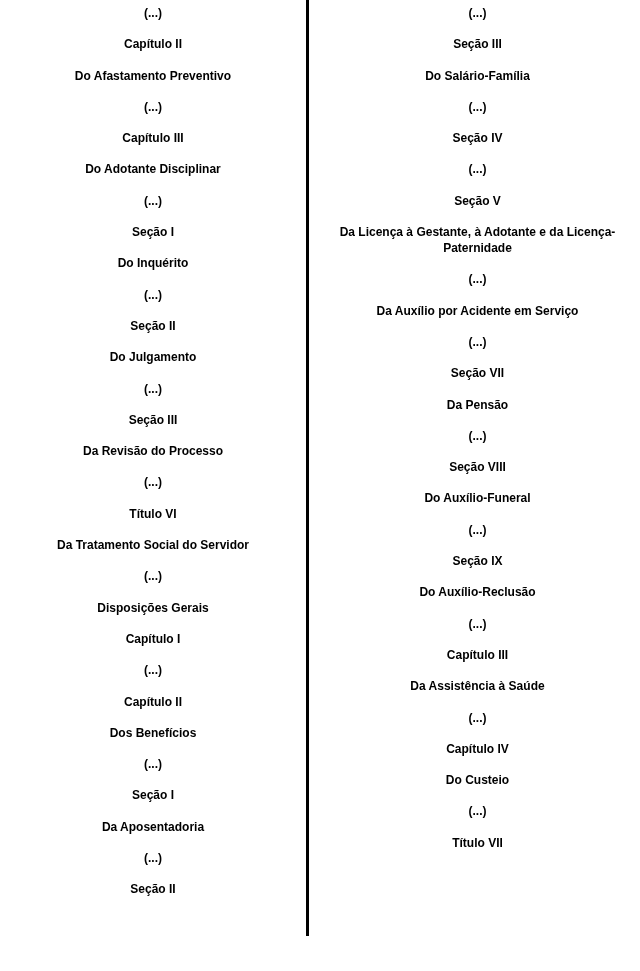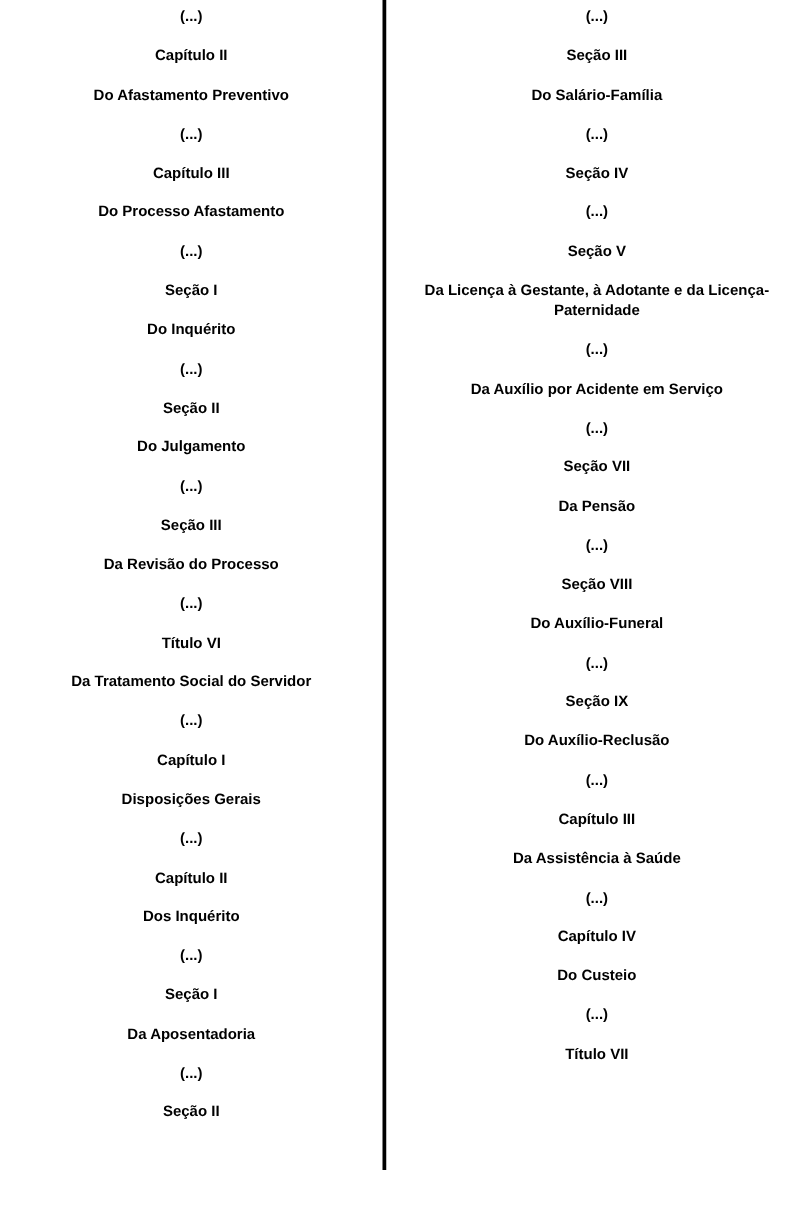--- a/index.html
+++ b/index.html
@@ -52,39 +52,39 @@
 <body>
 
 <div class="page">
 
   <div class="col col-left">
       <p class="toc-line">(...)</p>
       <p class="toc-line">Capítulo II</p>
       <p class="toc-line">Do Afastamento Preventivo</p>
       <p class="toc-line">(...)</p>
       <p class="toc-line">Capítulo III</p>
-      <p class="toc-line">Do Processo Afastamento</p>
+      <p class="toc-line">Do Adotante Disciplinar</p>
       <p class="toc-line">(...)</p>
       <p class="toc-line">Seção I</p>
       <p class="toc-line">Do Inquérito</p>
       <p class="toc-line">(...)</p>
       <p class="toc-line">Seção II</p>
       <p class="toc-line">Do Julgamento</p>
       <p class="toc-line">(...)</p>
       <p class="toc-line">Seção III</p>
       <p class="toc-line">Da Revisão do Processo</p>
       <p class="toc-line">(...)</p>
       <p class="toc-line">Título VI</p>
       <p class="toc-line">Da Tratamento Social do Servidor</p>
       <p class="toc-line">(...)</p>
+      <p class="toc-line">Disposições Gerais</p>
       <p class="toc-line">Capítulo I</p>
-      <p class="toc-line">Disposições Gerais</p>
       <p class="toc-line">(...)</p>
       <p class="toc-line">Capítulo II</p>
-      <p class="toc-line">Dos Inquérito</p>
+      <p class="toc-line">Dos Benefícios</p>
       <p class="toc-line">(...)</p>
       <p class="toc-line">Seção I</p>
       <p class="toc-line">Da Aposentadoria</p>
       <p class="toc-line">(...)</p>
       <p class="toc-line">Seção II</p>
     </div>
 
   <div class="col-divider"></div>
 
   <div class="col col-right">

